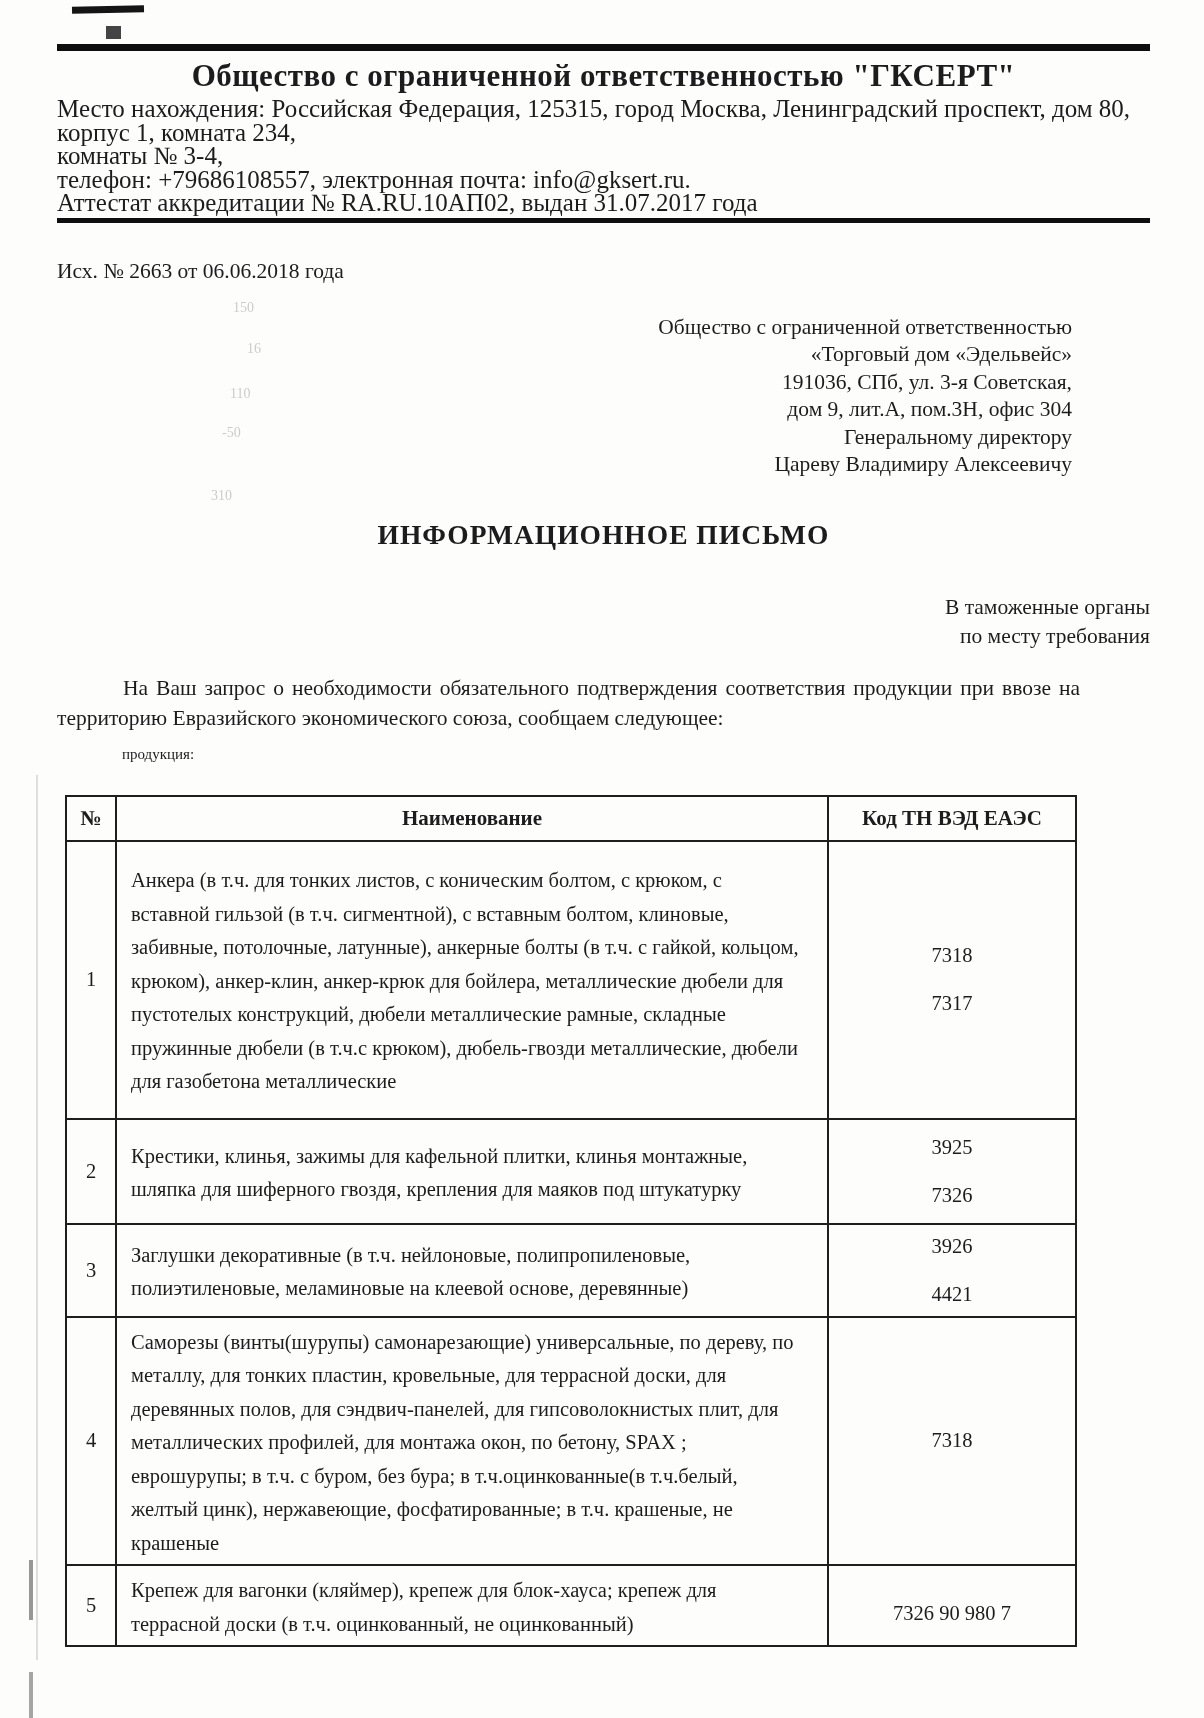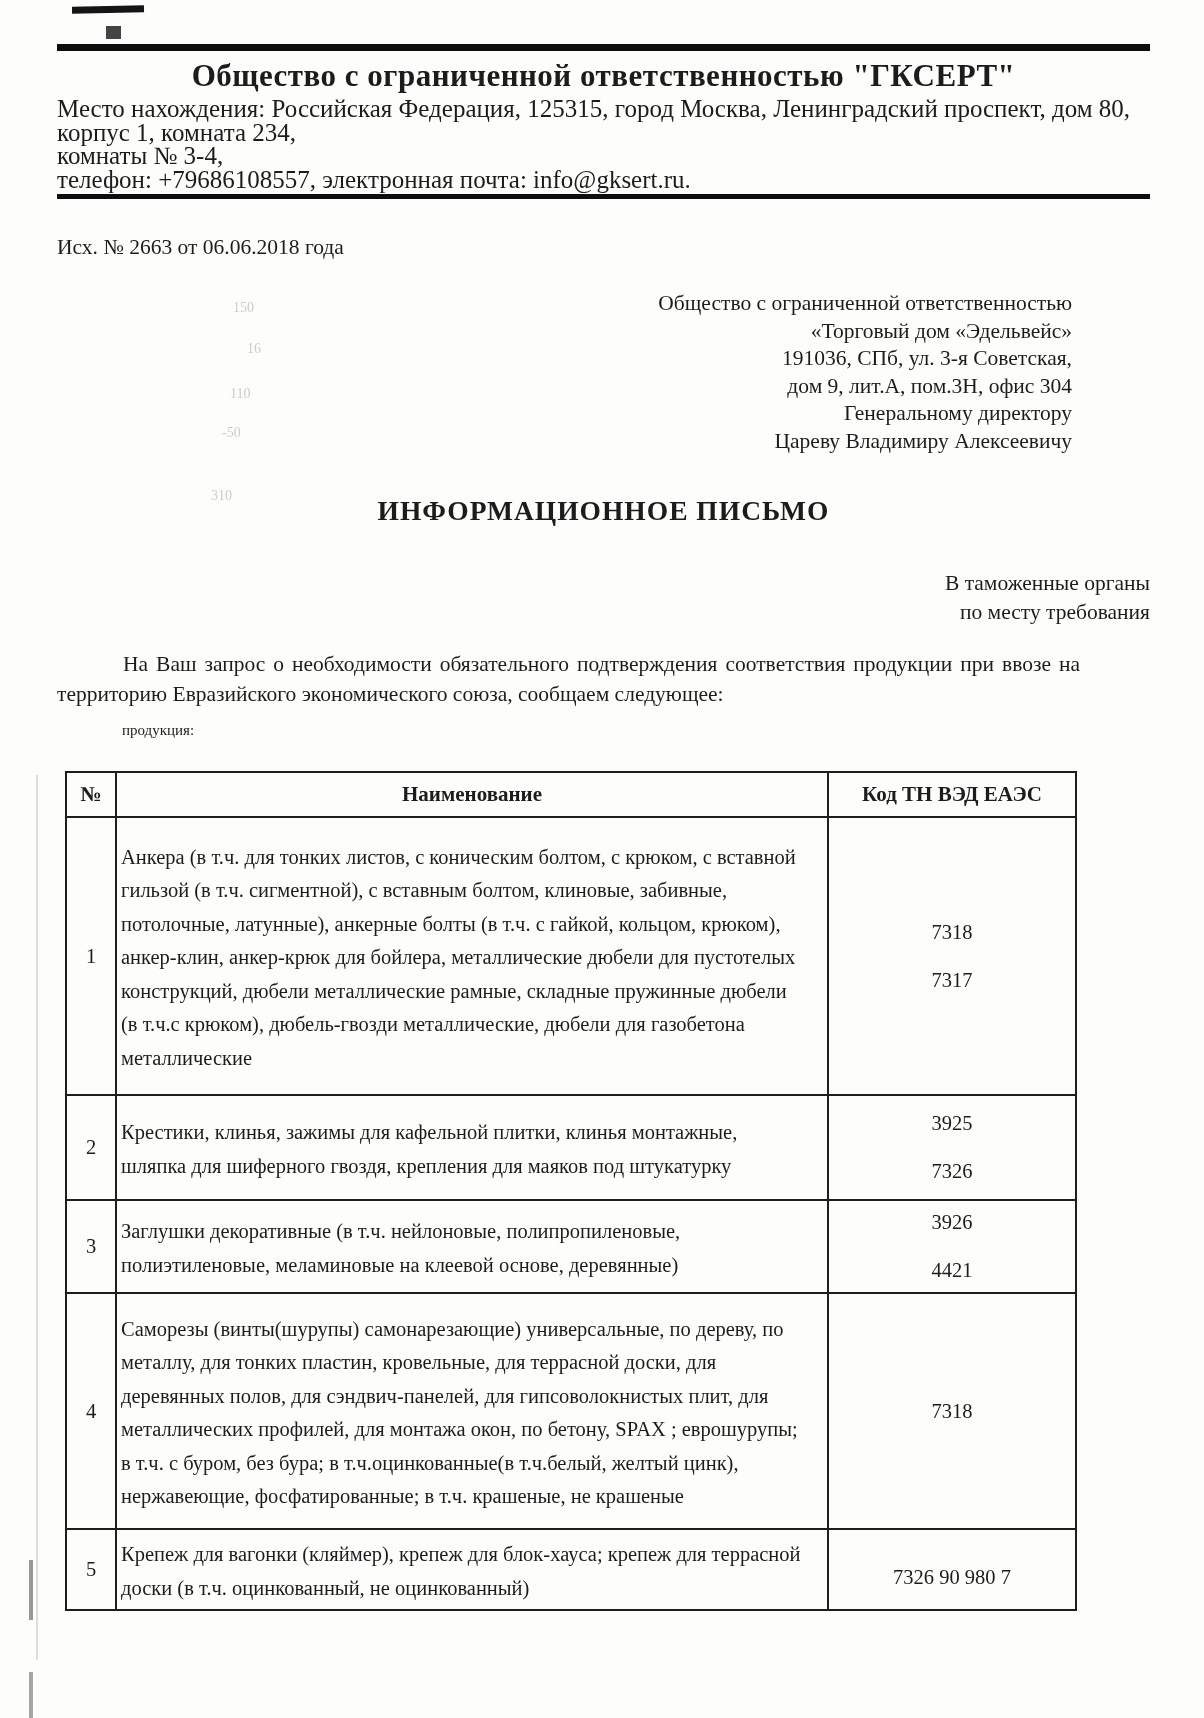--- a/index.html
+++ b/index.html
@@ -48,21 +48,21 @@
     vertical-align:middle;
     font-size:20.5px;
   }
   col.c-num{width:50px;}
   col.c-name{width:712px;}
   col.c-code{width:248px;}
   tr.hdr{height:45px;}
   table.products th{font-weight:bold;font-size:21px;text-align:center;}
   td.num{text-align:center;font-size:21px;}
   td.name{
-    padding:8px 24px 4px 4px;
+    padding:8px 24px 4px 14px;
     line-height:33.5px;
     vertical-align:middle;
     text-align:left;
   }
   td.code{text-align:center;font-size:21px;}
   .code-val + .code-val{margin-top:25px;}
   tr.r1{height:278px;} tr.r2{height:105px;} tr.r3{height:93px;}
   tr.r4{height:236px;} tr.r5{height:81px;}
   td.code-top{vertical-align:top;padding-top:16px;}
   
@@ -103,20 +103,21 @@
 
   <div class="content">
 
     <div class="rule rule-top"></div>
 
     <div class="company-title">Общество с ограниченной ответственностью "ГКСЕРТ"</div>
 
     <div class="addr">Место нахождения: Российская Федерация, 125315, город Москва, Ленинградский проспект, дом 80, корпус 1, комната 234,</div>
     <div class="addr">комнаты № 3-4,</div>
     <div class="addr">телефон: +79686108557, электронная почта: info@gksert.ru.</div>
+    <div class="addr">Аттестат аккредитации № RA.RU.10АП02, выдан 31.07.2017 года</div>
 
     <div class="rule rule-2"></div>
 
     <div class="ref-line">Исх. № 2663 от 06.06.2018 года</div>
 
     <div class="recipient">
       <div>Общество с ограниченной ответственностью</div>
       <div>«Торговый дом «Эдельвейс»</div>
       <div>191036, СПб, ул. 3-я Советская,</div>
       <div>дом 9, лит.А, пом.3Н, офис 304</div>

